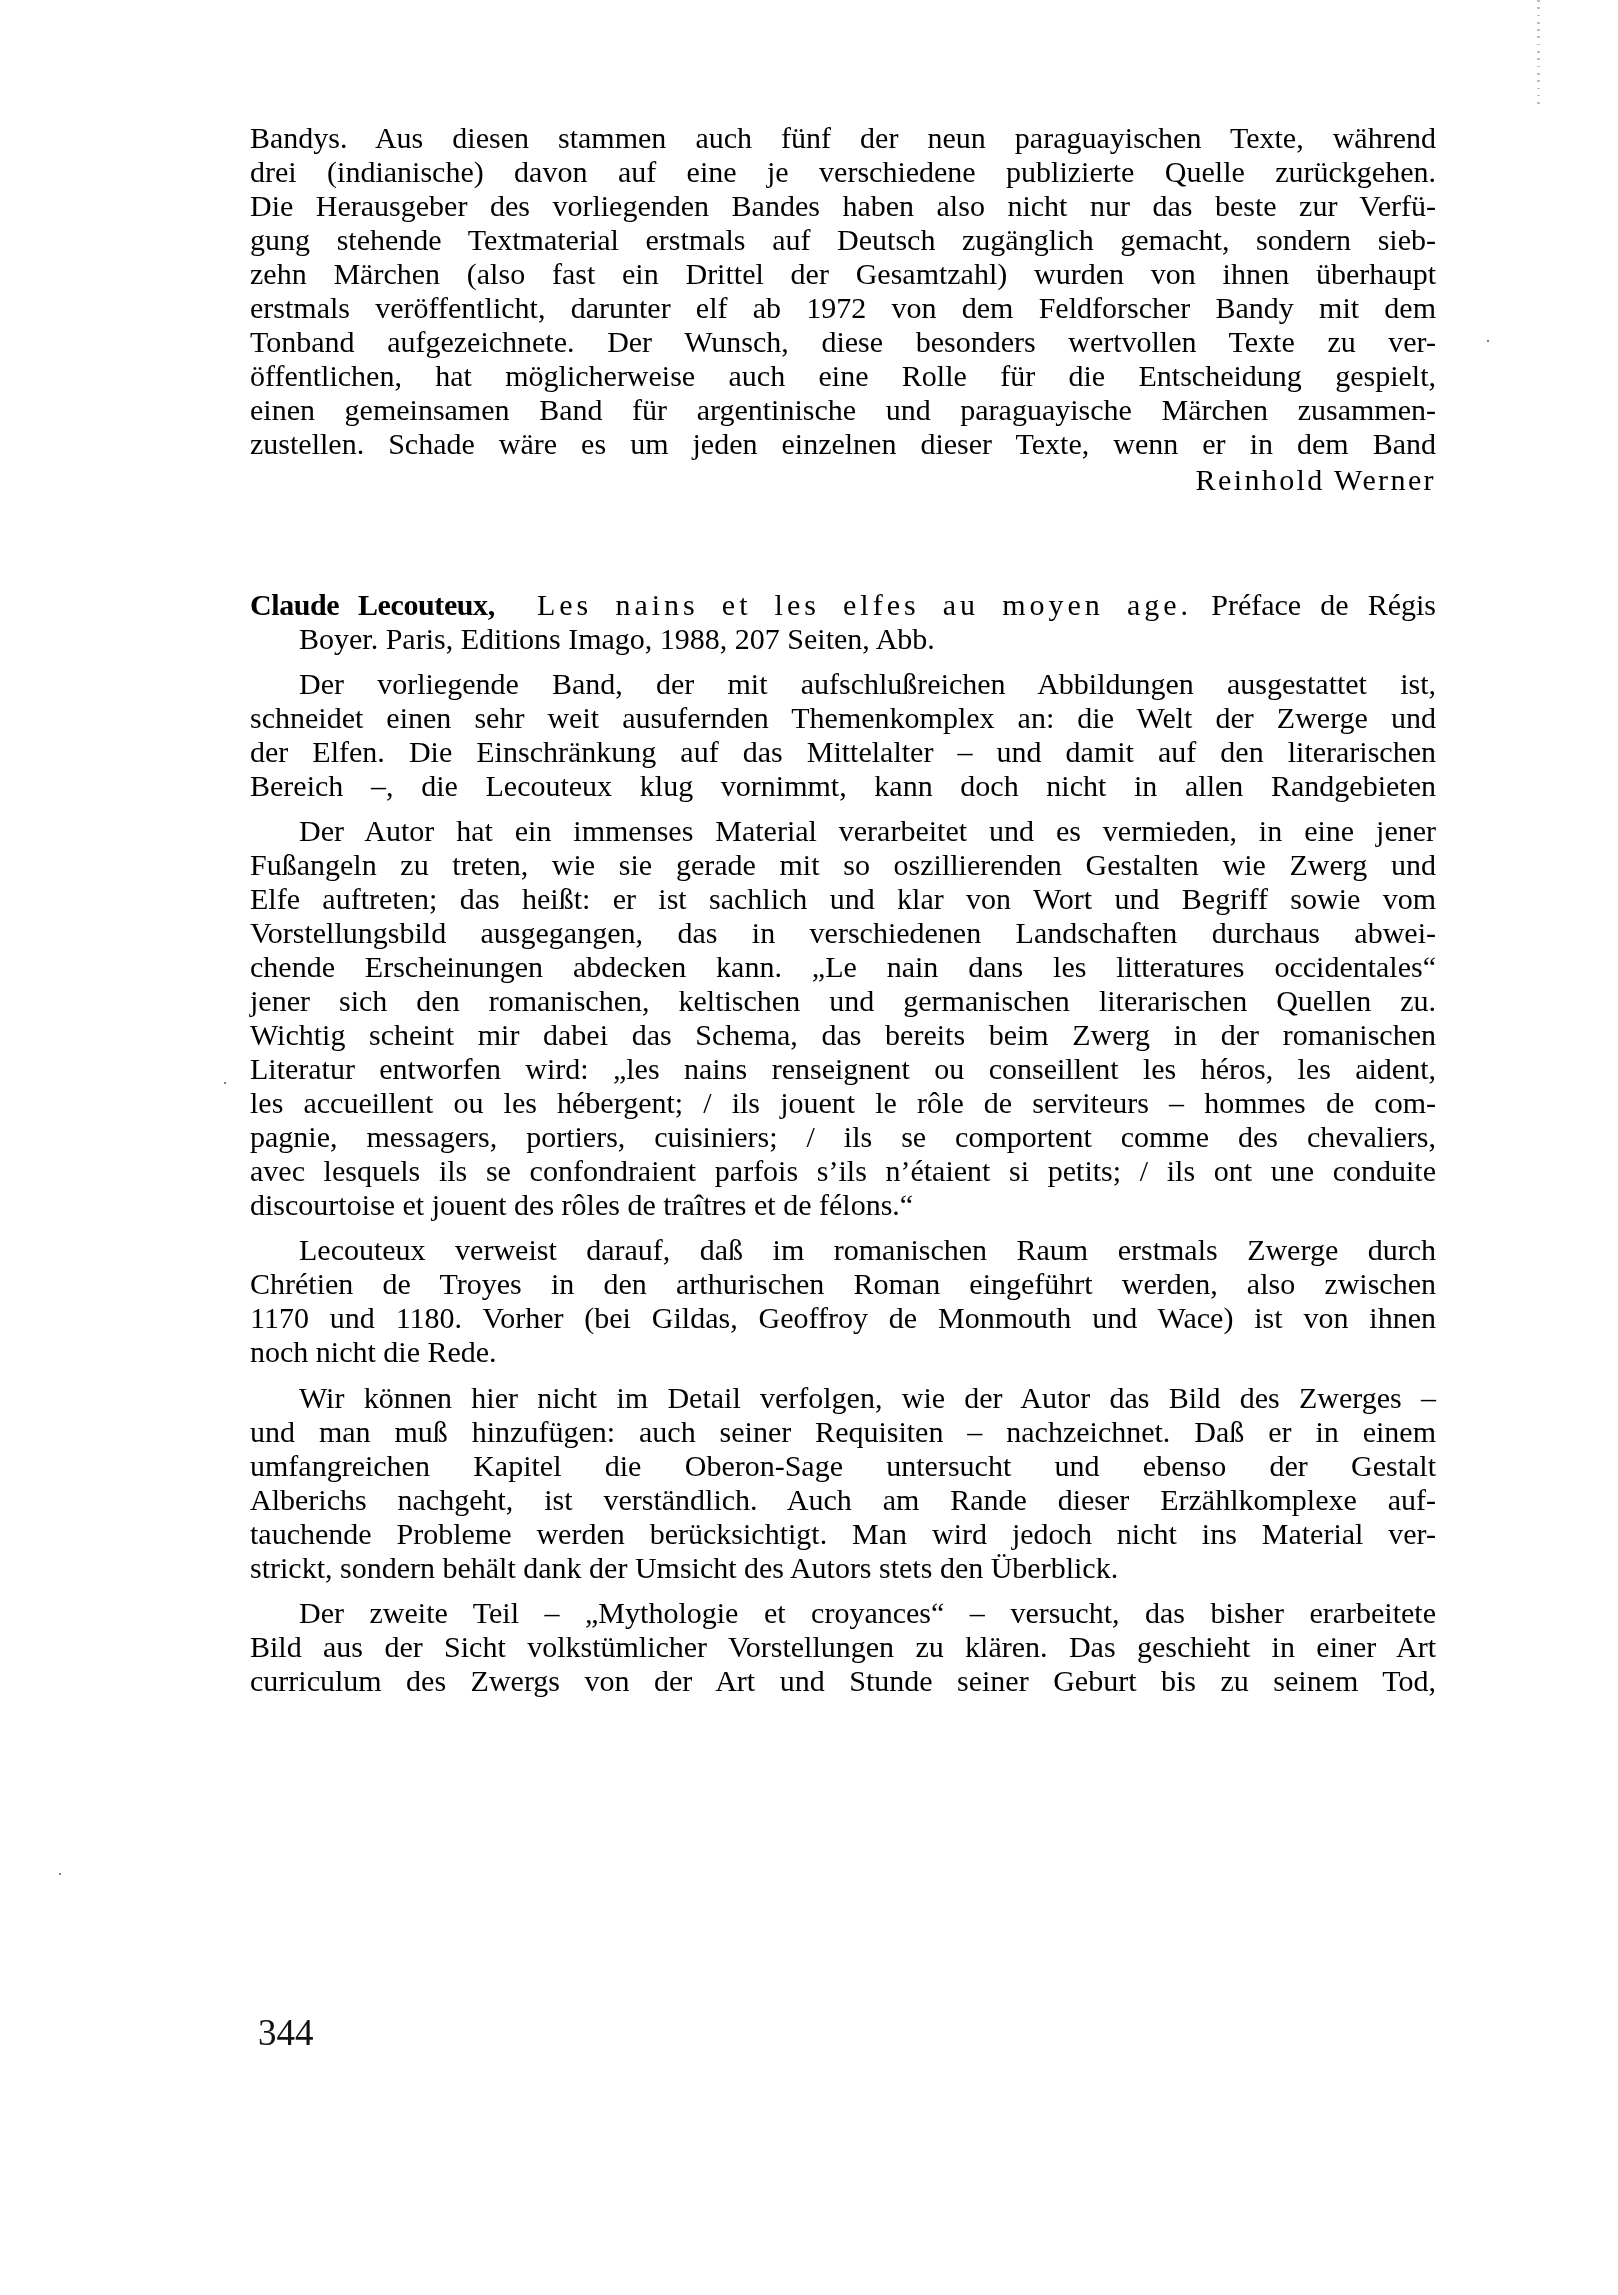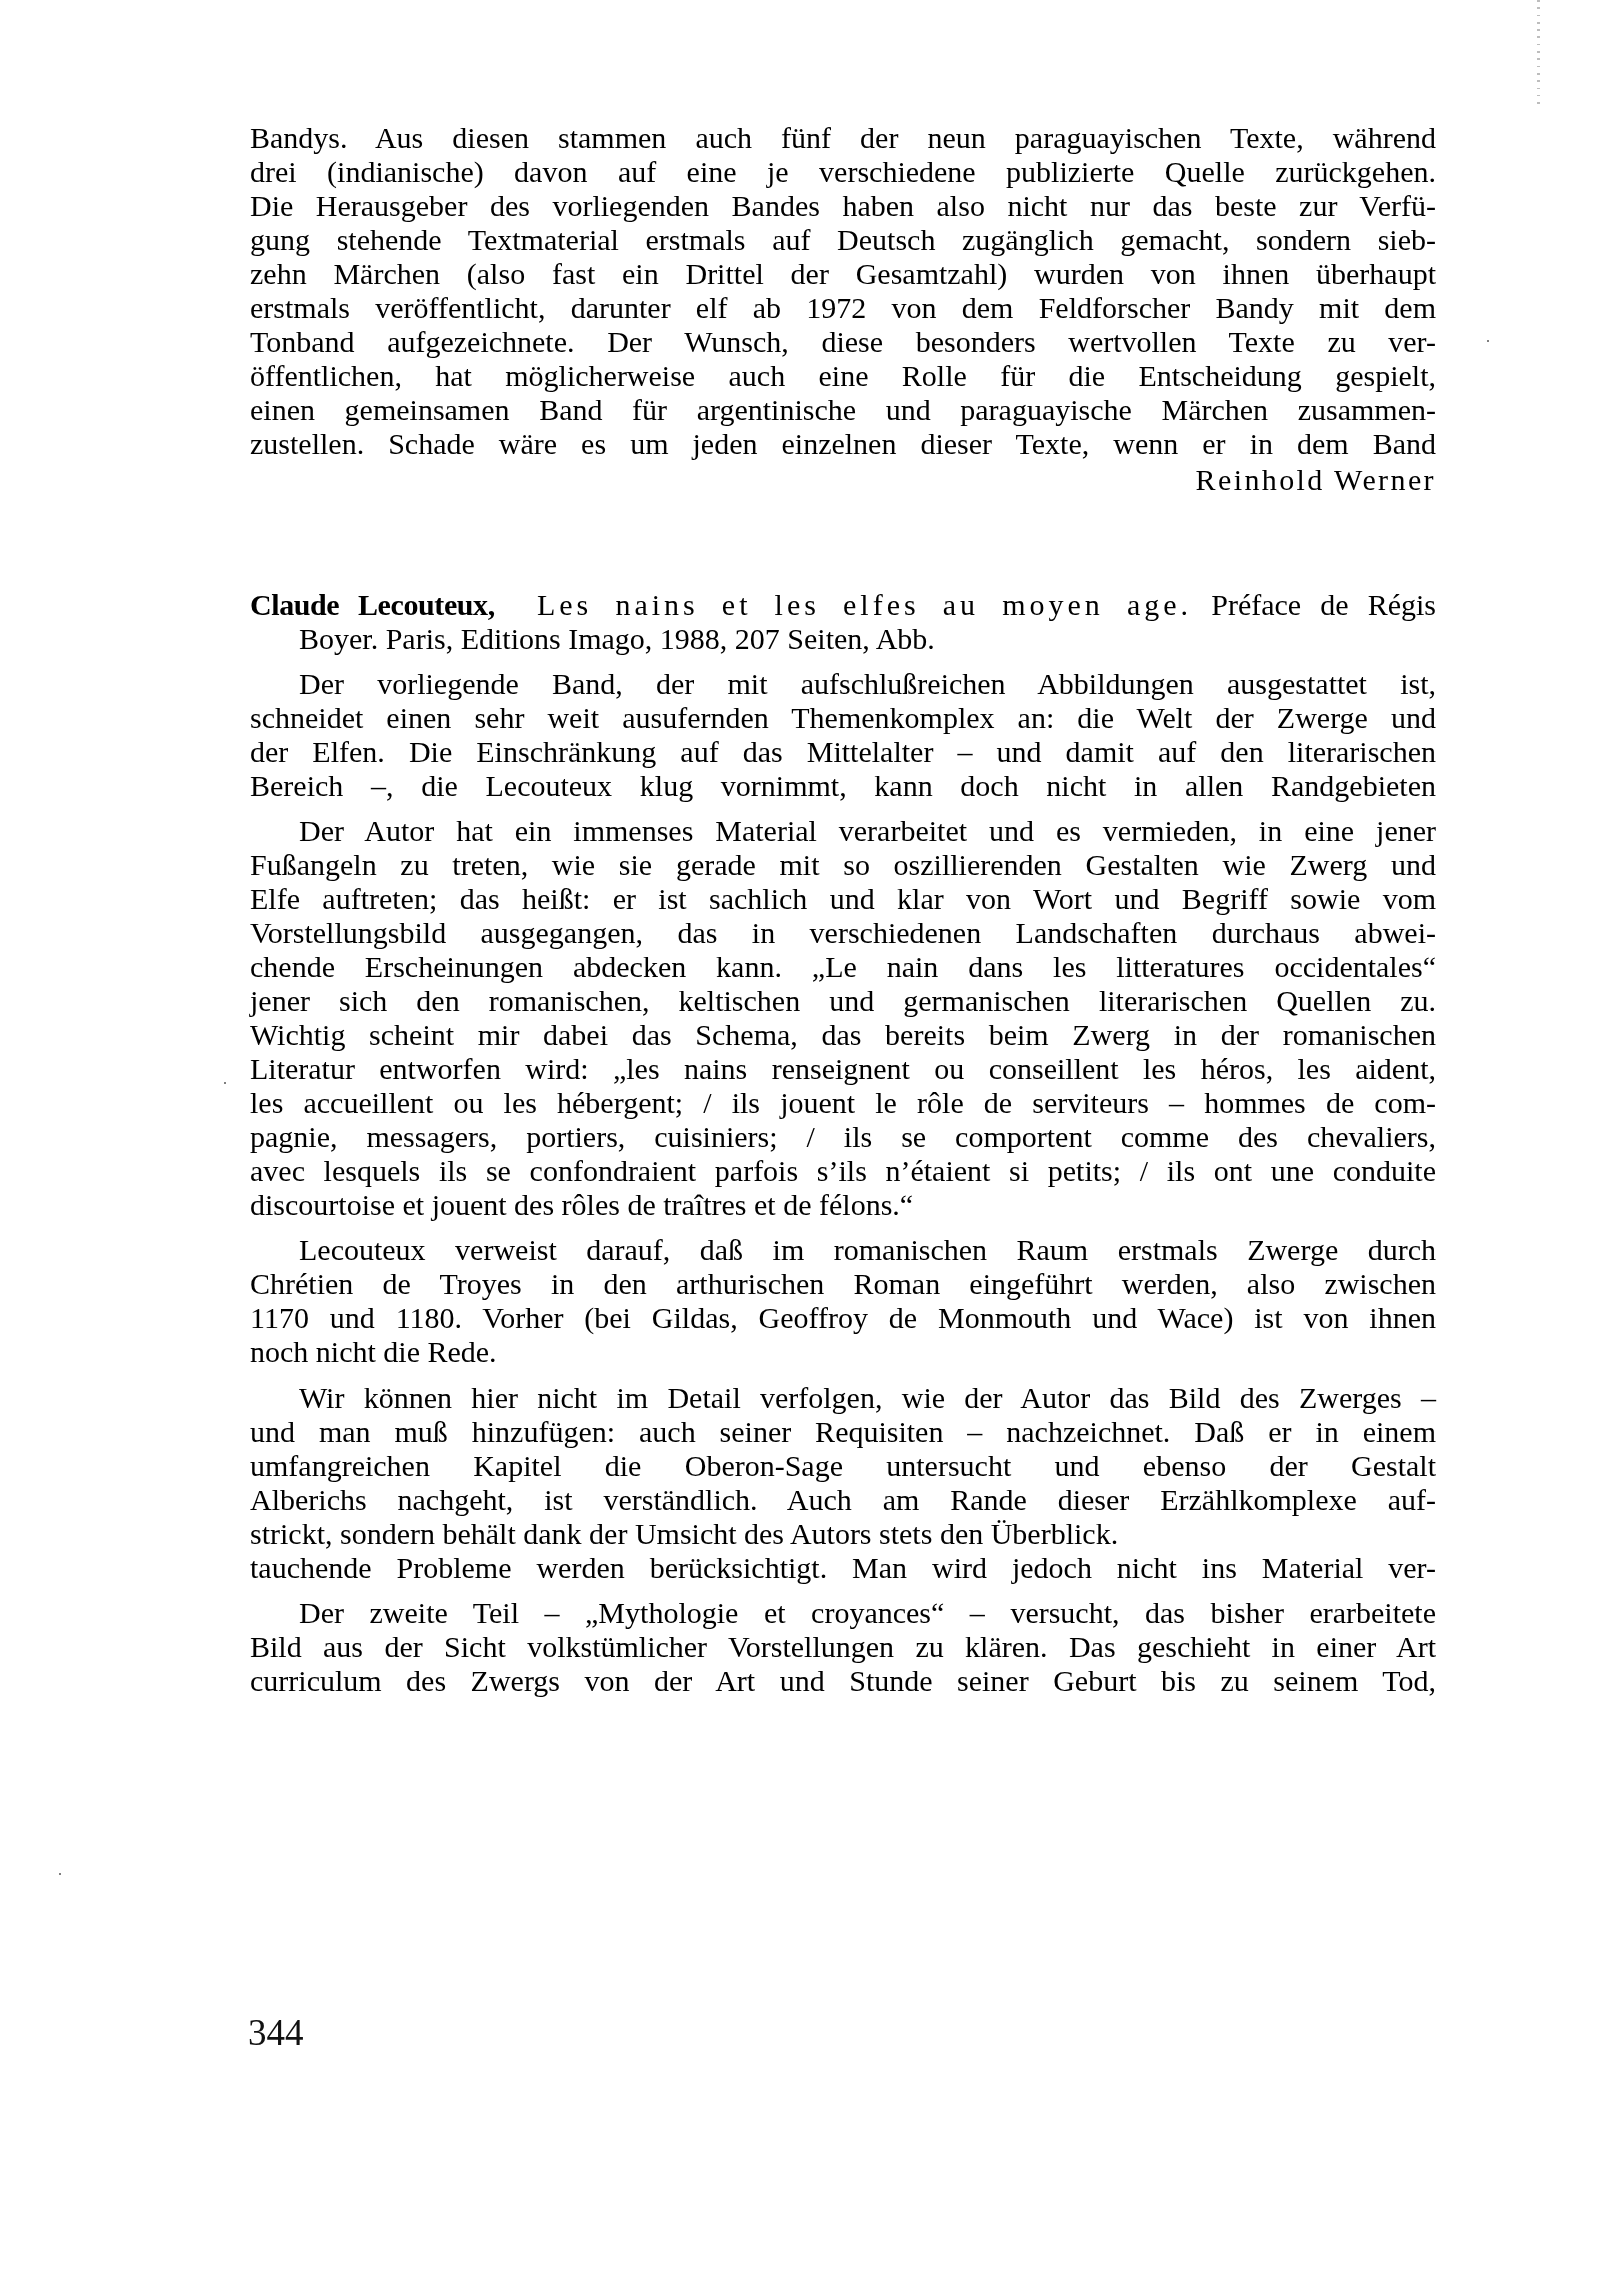--- a/index.html
+++ b/index.html
@@ -12,21 +12,21 @@
   .line { display: block; text-align: justify; text-align-last: justify; white-space: nowrap; height: 34px; }
   .line.last { text-align-last: left; }
   .indent { text-indent: 49px; }
   .para-gap { height: 11.3px; }
   .signature { text-align: right; letter-spacing: 2.4px; margin-top: 1.6px; }
   .section-gap { height: 91px; }
   .heading-line { display: block; white-space: nowrap; height: 34px; text-align: justify; text-align-last: justify; }
   .author { font-weight: bold; letter-spacing: -0.4px; }
   .spaced { letter-spacing: 4px; margin-left: 23px; }
   .hang { padding-left: 49px; }
-  .pagenum { position: absolute; left: 248px; top: 2011px; font-family: "Liberation Serif", serif; font-size: 37px; color: #111; text-align: right; }
+  .pagenum { position: absolute; left: 258px; top: 2011px; font-family: "Liberation Serif", serif; font-size: 37px; color: #111; text-align: right; }
   .margin-dots { position: absolute; left: 1537px; top: 0; width: 3.2px; height: 109px;
     background: repeating-linear-gradient(to bottom, #bdbdbd 0 1.6px, transparent 1.6px 7.3px); }
   .speck { position: absolute; width: 2.4px; height: 2.4px; background: #555; border-radius: 50%; }
 </style>
 </head>
 <body>
 
 <div class="margin-dots"></div>
 <div class="speck" style="left:1487px; top:340px;"></div>
 <div class="speck" style="left:224px; top:1082px;"></div>
@@ -90,22 +90,22 @@
     <span class="line last">noch nicht die Rede.</span>
   </div>
 
   <div class="para-gap"></div>
 
   <div>
     <span class="line indent">Wir können hier nicht im Detail verfolgen, wie der Autor das Bild des Zwerges –</span>
     <span class="line">und man muß hinzufügen: auch seiner Requisiten – nachzeichnet. Daß er in einem</span>
     <span class="line">umfangreichen Kapitel die Oberon-Sage untersucht und ebenso der Gestalt</span>
     <span class="line">Alberichs nachgeht, ist verständlich. Auch am Rande dieser Erzählkomplexe auf-</span>
+    <span class="line">tauchende Probleme werden berücksichtigt. Man wird jedoch nicht ins Material ver-</span>
     <span class="line last">strickt, sondern behält dank der Umsicht des Autors stets den Überblick.</span>
-    <span class="line">tauchende Probleme werden berücksichtigt. Man wird jedoch nicht ins Material ver-</span>
   </div>
 
   <div class="para-gap"></div>
 
   <div>
     <span class="line indent">Der zweite Teil – „Mythologie et croyances“ – versucht, das bisher erarbeitete</span>
     <span class="line">Bild aus der Sicht volkstümlicher Vorstellungen zu klären. Das geschieht in einer Art</span>
     <span class="line">curriculum des Zwergs von der Art und Stunde seiner Geburt bis zu seinem Tod,</span>
   </div>
 

